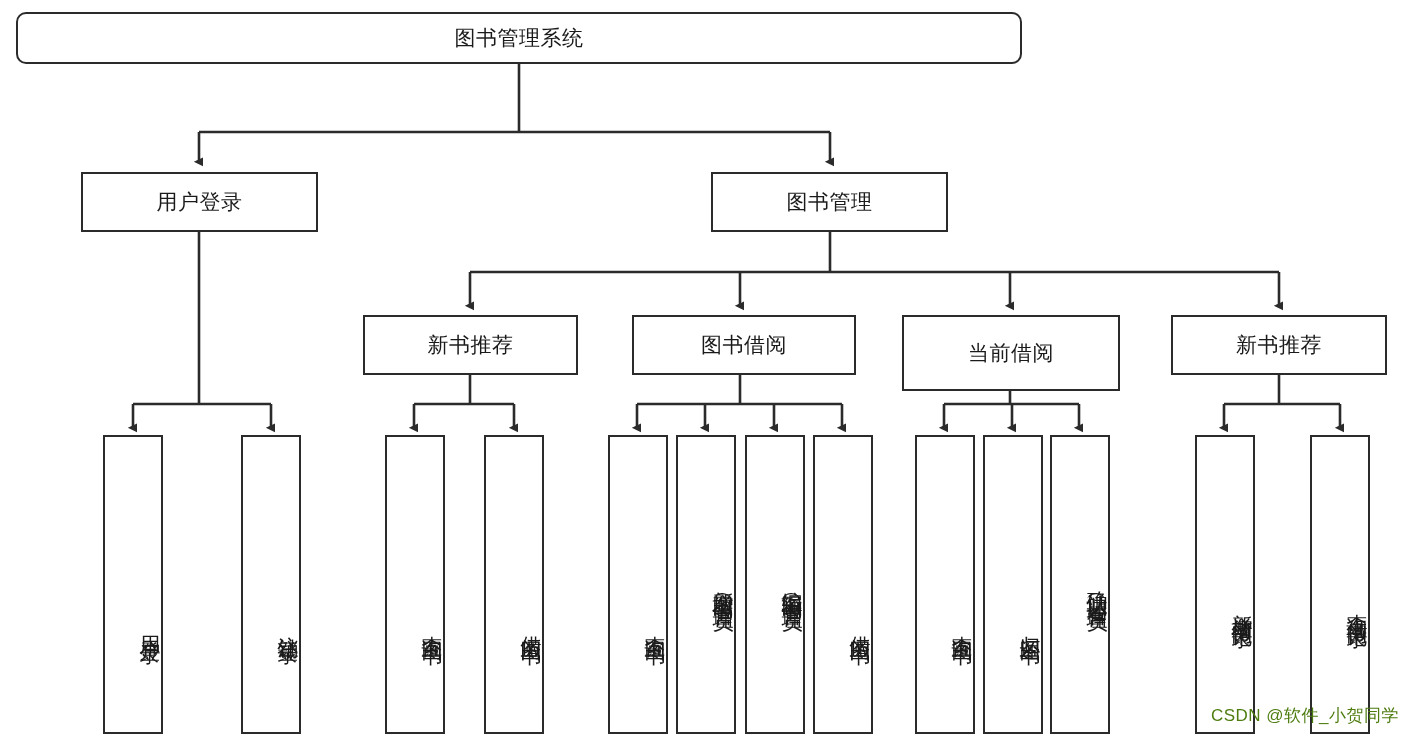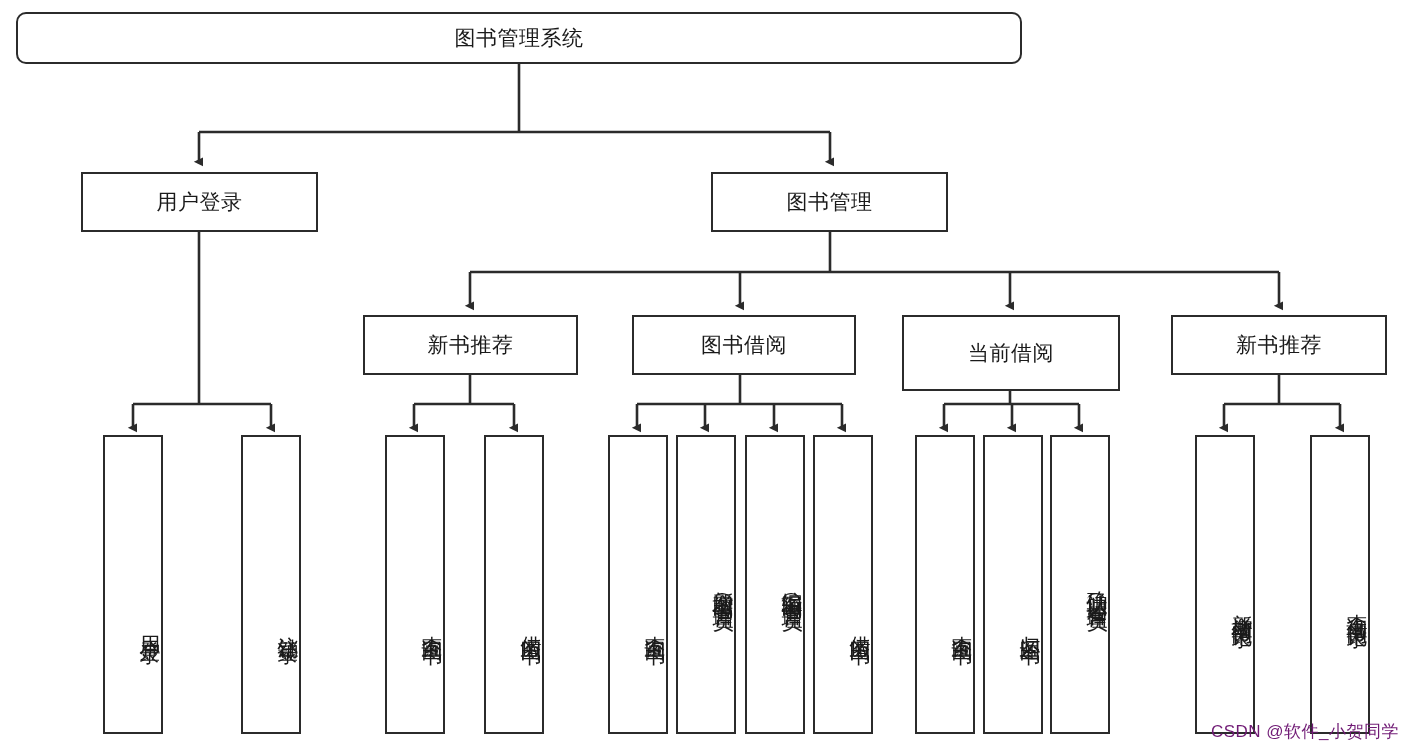--- a/index.html
+++ b/index.html
@@ -41,23 +41,23 @@
     font-size: 21px;
     letter-spacing: 3px;
     align-items: flex-start;
     justify-content: center;
     padding-top: 12px;
   }
   .node.vert.toppad { padding-top: 6px; }
   .watermark {
     position: absolute;
     right: 6px;
-    bottom: 4px;
+    bottom: 20px;
     font-size: 17px;
-    color: #701a75;
+    color: #4d7c0f;
     letter-spacing: 0.5px;
     white-space: nowrap;
   }
 </style>
 </head>
 <body>
 
 <div id="canvas">
 
   <svg id="wires" viewBox="0 0 1405 747" width="1405" height="747">

